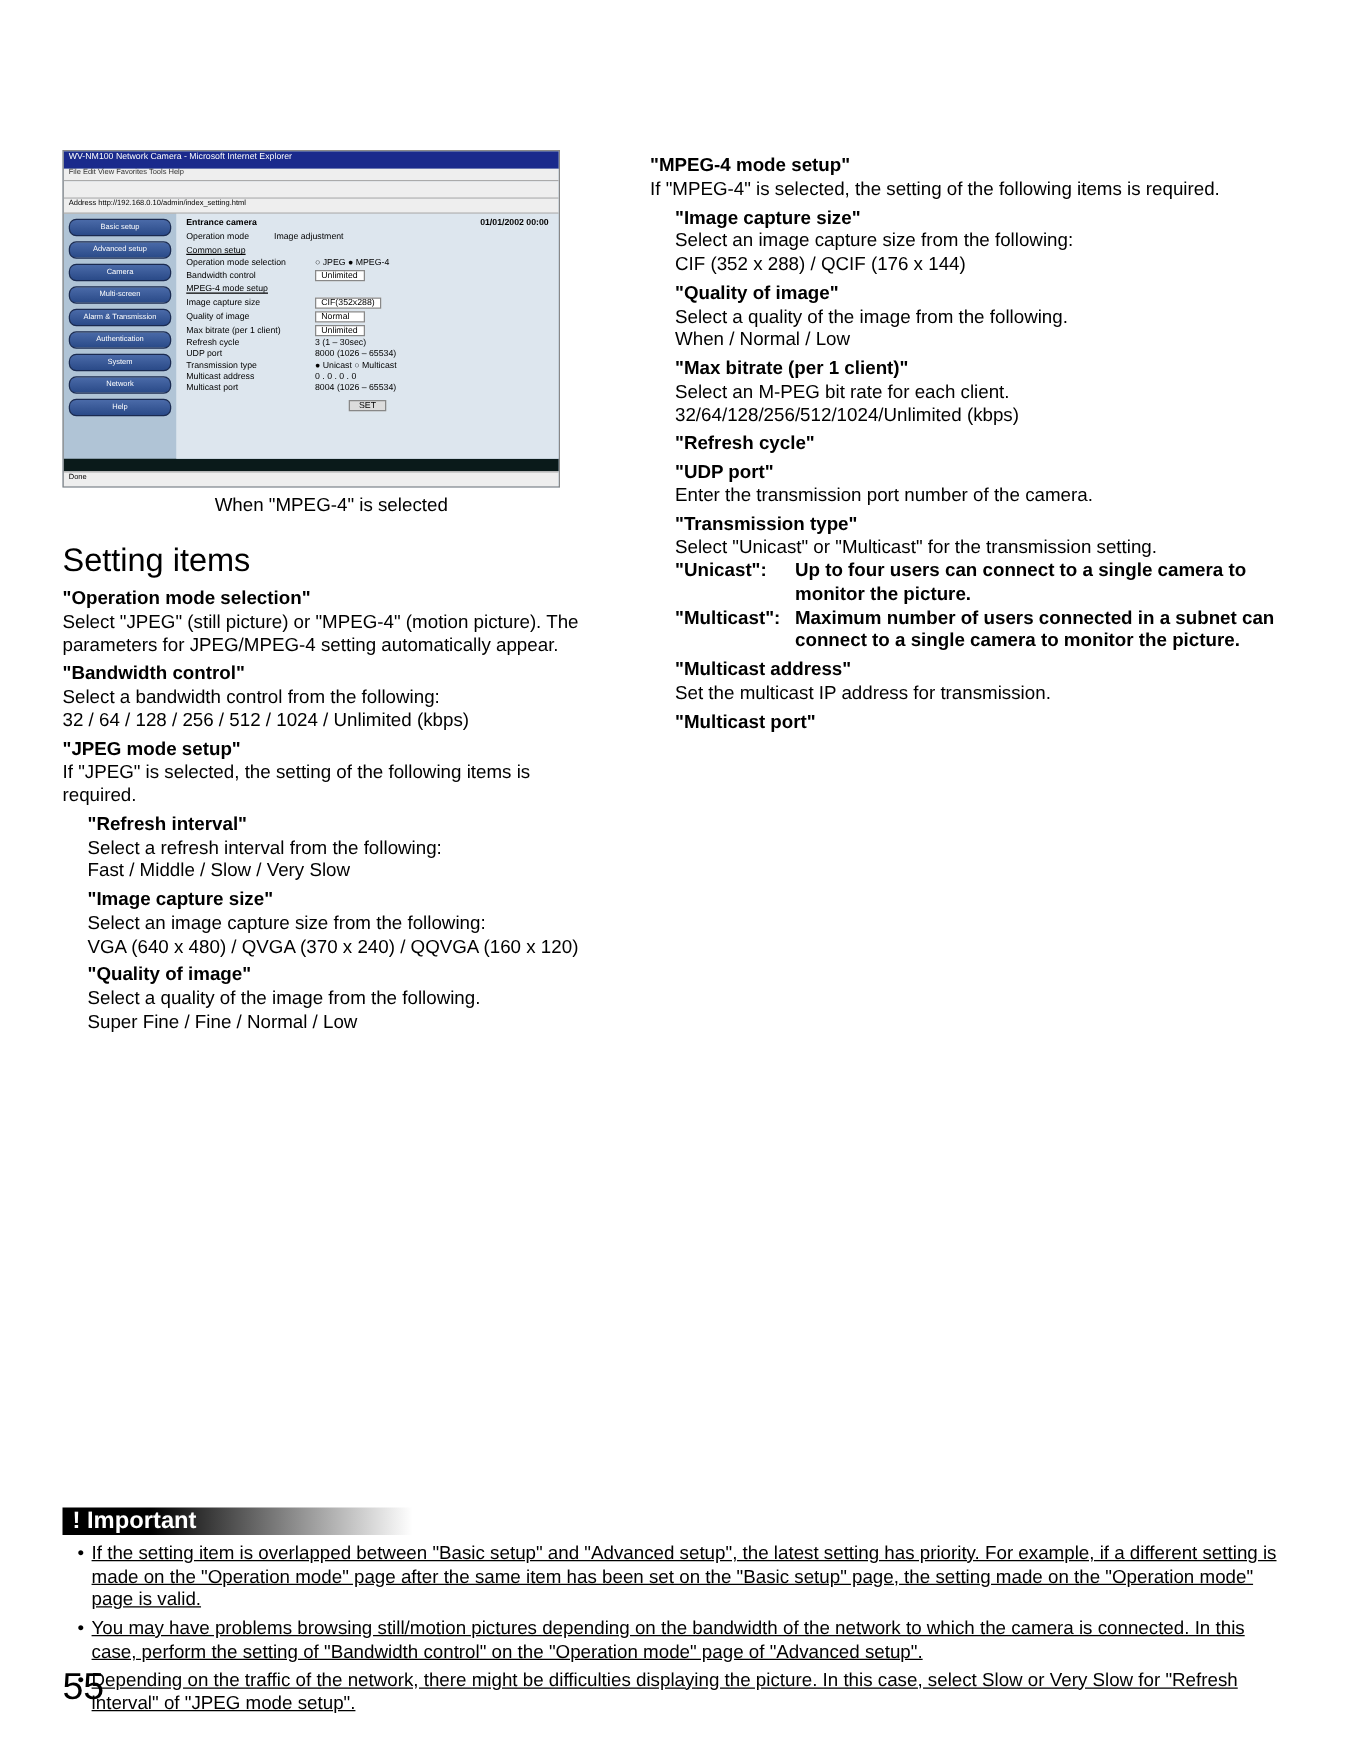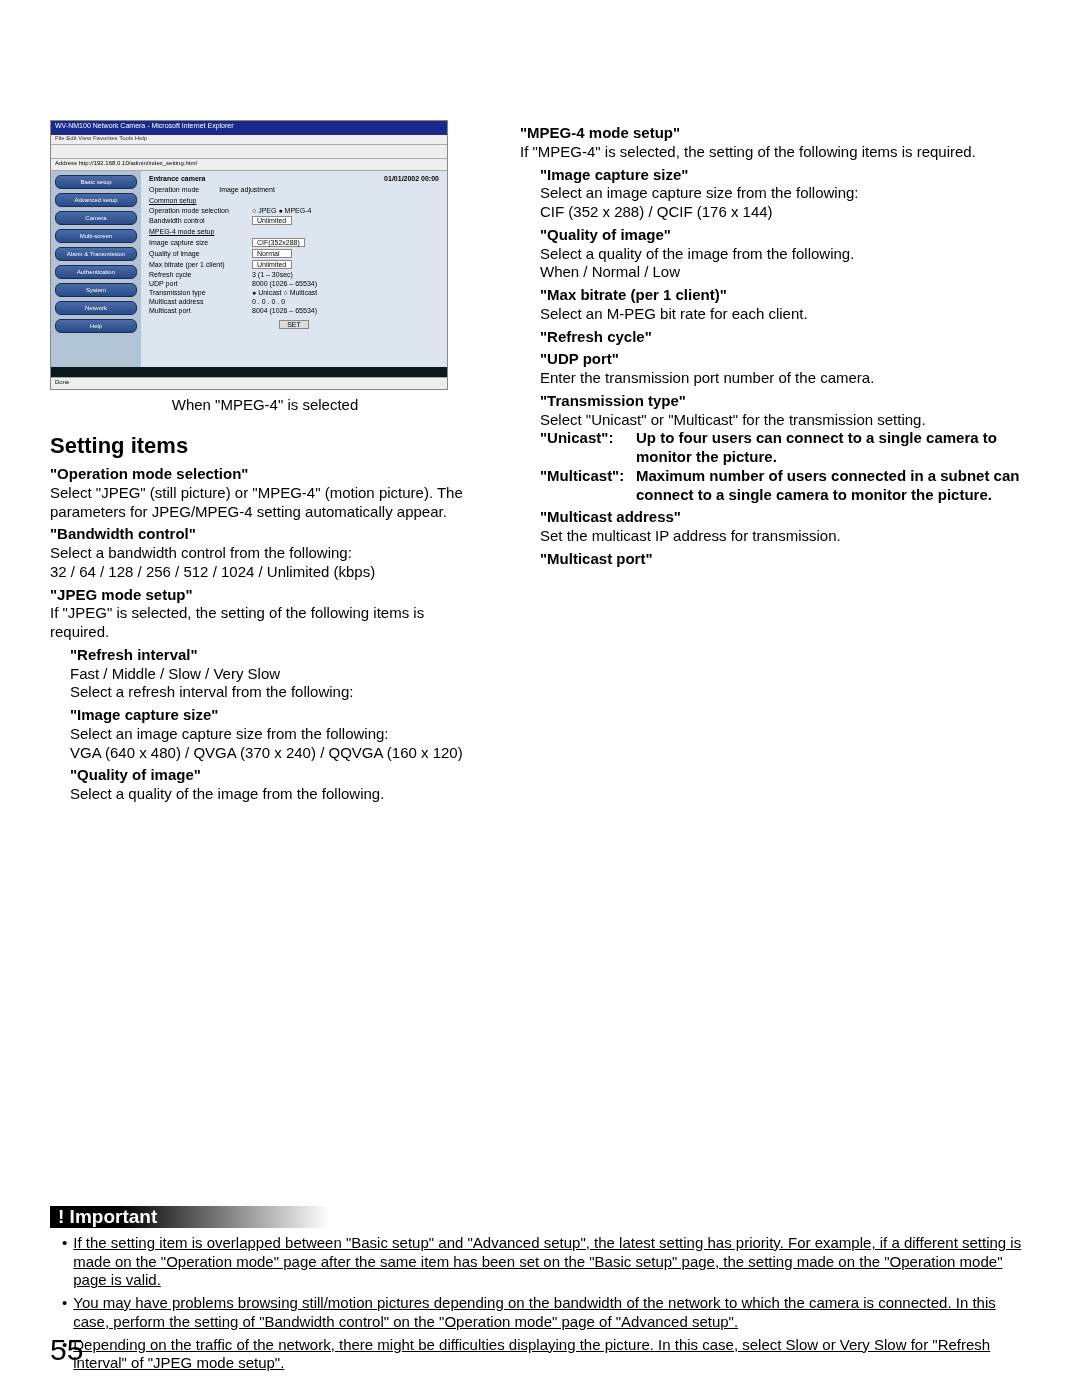--- a/index.html
+++ b/index.html
@@ -44,21 +44,21 @@
   .screenshot .row .lbl { width: 95px; font-size: 7px; }
   .screenshot .row .val { font-size: 7px; }
   .screenshot .row .box { border:1px solid #888; background:#fff; padding:0 4px; font-size:7px; min-width:40px;}
   .screenshot .sec { font-size:7px; text-decoration:underline; margin:3px 0;}
   .screenshot .setbtn { margin:6px auto; width:30px; border:1px solid #888; background:#ddd; font-size:7px; text-align:center;}
   .screenshot .status { height:14px; background:#eee; border-top:1px solid #aaa; font-size:6px; padding:1px 4px;}
   .screenshot .black { height: 10px; background: #0a1a1a; }
 
   .caption { text-align: center; font-size: 15px; margin: 6px 0 20px 0; }
 
-  h2.section-title { font-size: 22px; font-weight: bold; margin: 10px 0 6px 0; }
+  h2.section-title { font-size: 26px; font-weight: normal; margin: 10px 0 6px 0; }
   .lvl1 { margin: 4px 0 0 0; }
   .lvl1 .bold { font-weight: bold; }
   .lvl1 p { margin: 0; line-height: 1.25; }
   .lvl2 { margin: 4px 0 0 20px; }
   .lvl2 .bold { font-weight: bold; }
   .lvl2 p { margin: 0; line-height: 1.25; }
   .tblist { margin: 0 0 0 20px; }
   .tblist .trow { display:flex; gap:6px; line-height:1.25;}
   .tblist .trow .k { width:90px; flex:none; font-weight:bold;}
   .tblist .trow .v { flex:1;font-weight:bold; }
@@ -171,31 +171,32 @@
         <p><span class="bold">"Bandwidth control"</span></p>
         <p>Select a bandwidth control from the following:</p>
         <p>32 / 64 / 128 / 256 / 512 / 1024 / Unlimited (kbps)</p>
       </div>
       <div class="lvl1">
         <p><span class="bold">"JPEG mode setup"</span></p>
         <p>If "JPEG" is selected, the setting of the following items is required.</p>
       </div>
       <div class="lvl2">
         <p><span class="bold">"Refresh interval"</span></p>
+        <p>Select a refresh interval from the following:</p>
         <p>Fast / Middle / Slow / Very Slow</p>
-        <p>Select a refresh interval from the following:</p>
       </div>
       <div class="lvl2">
         <p><span class="bold">"Image capture size"</span></p>
         <p>Select an image capture size from the following:</p>
         <p>VGA (640 x 480) / QVGA (370 x 240) / QQVGA (160 x 120)</p>
       </div>
       <div class="lvl2">
         <p><span class="bold">"Quality of image"</span></p>
         <p>Select a quality of the image from the following.</p>
+        <p>Super Fine / Fine / Normal / Low</p>
       </div>
     </div>
 
     <div class="right-col">
       <div class="lvl1">
         <p><span class="bold">"MPEG-4 mode setup"</span></p>
         <p>If "MPEG-4" is selected, the setting of the following items is required.</p>
       </div>
       <div class="lvl2">
         <p><span class="bold">"Image capture size"</span></p>
@@ -203,20 +204,21 @@
         <p>CIF (352 x 288) / QCIF (176 x 144)</p>
       </div>
       <div class="lvl2">
         <p><span class="bold">"Quality of image"</span></p>
         <p>Select a quality of the image from the following.</p>
         <p>When / Normal / Low</p>
       </div>
       <div class="lvl2">
         <p><span class="bold">"Max bitrate (per 1 client)"</span></p>
         <p>Select an M-PEG bit rate for each client.</p>
+        <p>32/64/128/256/512/1024/Unlimited (kbps)</p>
       </div>
       <div class="lvl2">
         <p><span class="bold">"Refresh cycle"</span></p>
       </div>
       <div class="lvl2">
         <p><span class="bold">"UDP port"</span></p>
         <p>Enter the transmission port number of the camera.</p>
       </div>
       <div class="lvl2">
         <p><span class="bold">"Transmission type"</span></p>

